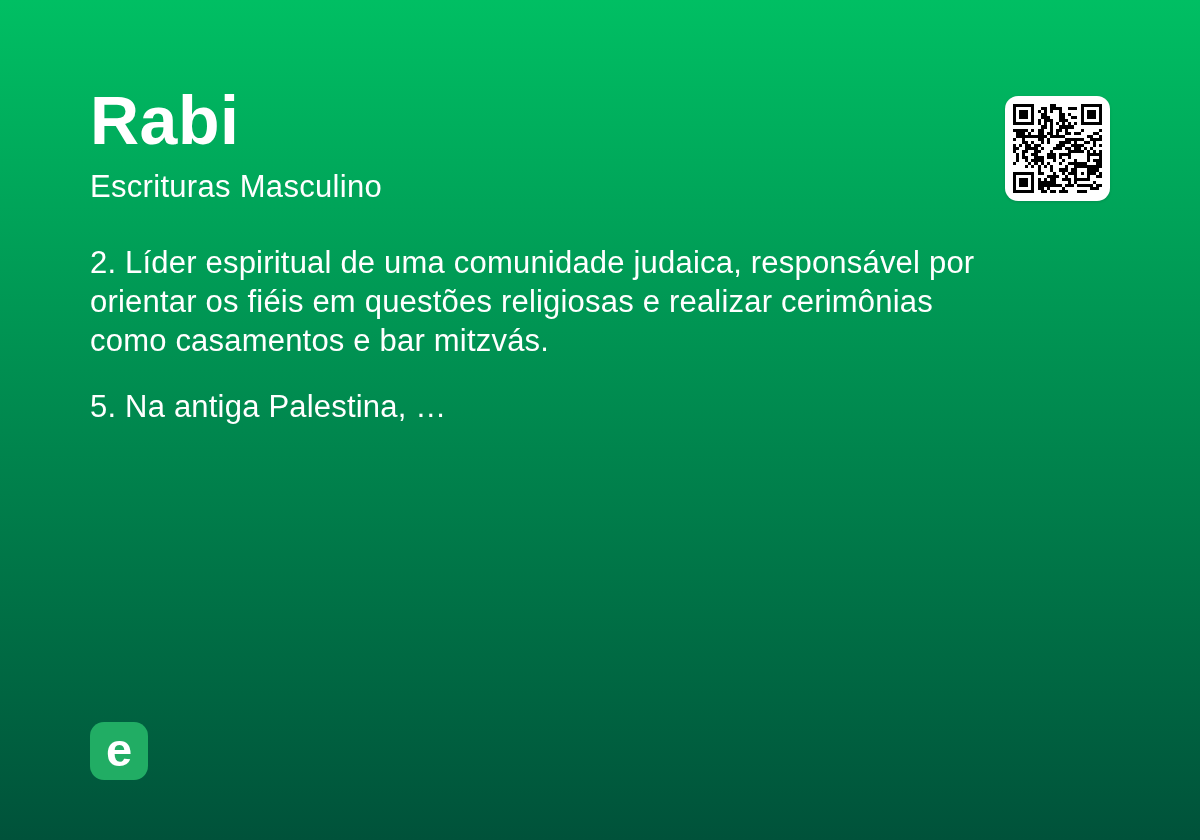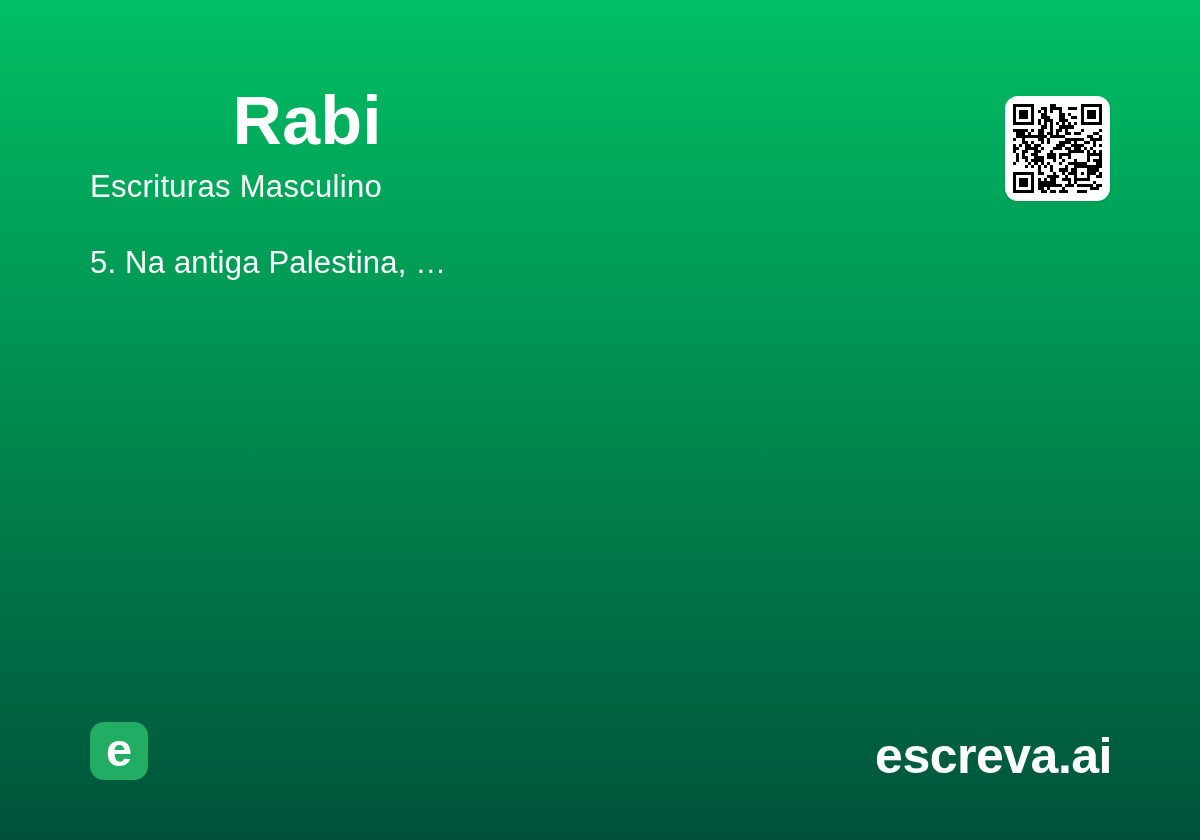--- a/index.html
+++ b/index.html
@@ -14,21 +14,21 @@
   html,body{margin:0;padding:0;}
   body{
     width:1200px;height:840px;overflow:hidden;
     font-family:"Liberation Sans","DejaVu Sans",sans-serif;
   }
   .card{
     position:relative;width:1200px;height:840px;
     background:linear-gradient(180deg,var(--gradient-top) 0%,var(--gradient-bottom) 100%);
     color:var(--text);
   }
-  .card-header{position:absolute;left:90px;top:86px;text-align:right;}
+  .card-header{position:absolute;left:90px;top:86px;}
   .word-title{
     margin:0;font-size:68px;font-weight:bold;line-height:1.0;
     letter-spacing:0.5px;
   }
   .word-class{
     margin-top:15px;font-size:31px;font-weight:normal;letter-spacing:0.3px;
   }
   .qr-box{
     position:absolute;left:1005px;top:96px;width:105px;height:105px;
     background:var(--qr-bg);border-radius:13px;padding:8px;
@@ -493,23 +493,25 @@
           <rect x="16" y="28" width="1" height="1"></rect>
           <rect x="17" y="28" width="1" height="1"></rect>
           <rect x="21" y="28" width="1" height="1"></rect>
           <rect x="22" y="28" width="1" height="1"></rect>
           <rect x="23" y="28" width="1" height="1"></rect>
         </g>
       </svg>
   </div>
 
   <main class="definitions">
+    <p>2. Líder espiritual de uma comunidade judaica, responsável por
+orientar os fiéis em questões religiosas e realizar cerimônias
+como casamentos e bar mitzvás.</p>
     <p>5. Na antiga Palestina, …</p>
   </main>
 
   <footer class="card-footer">
     <div class="logo-badge">
       <span>e</span>
     </div>
-    <div class="brand-name">escreva.ai</div>
   </footer>
 
 </div>
 
 </body></html>

